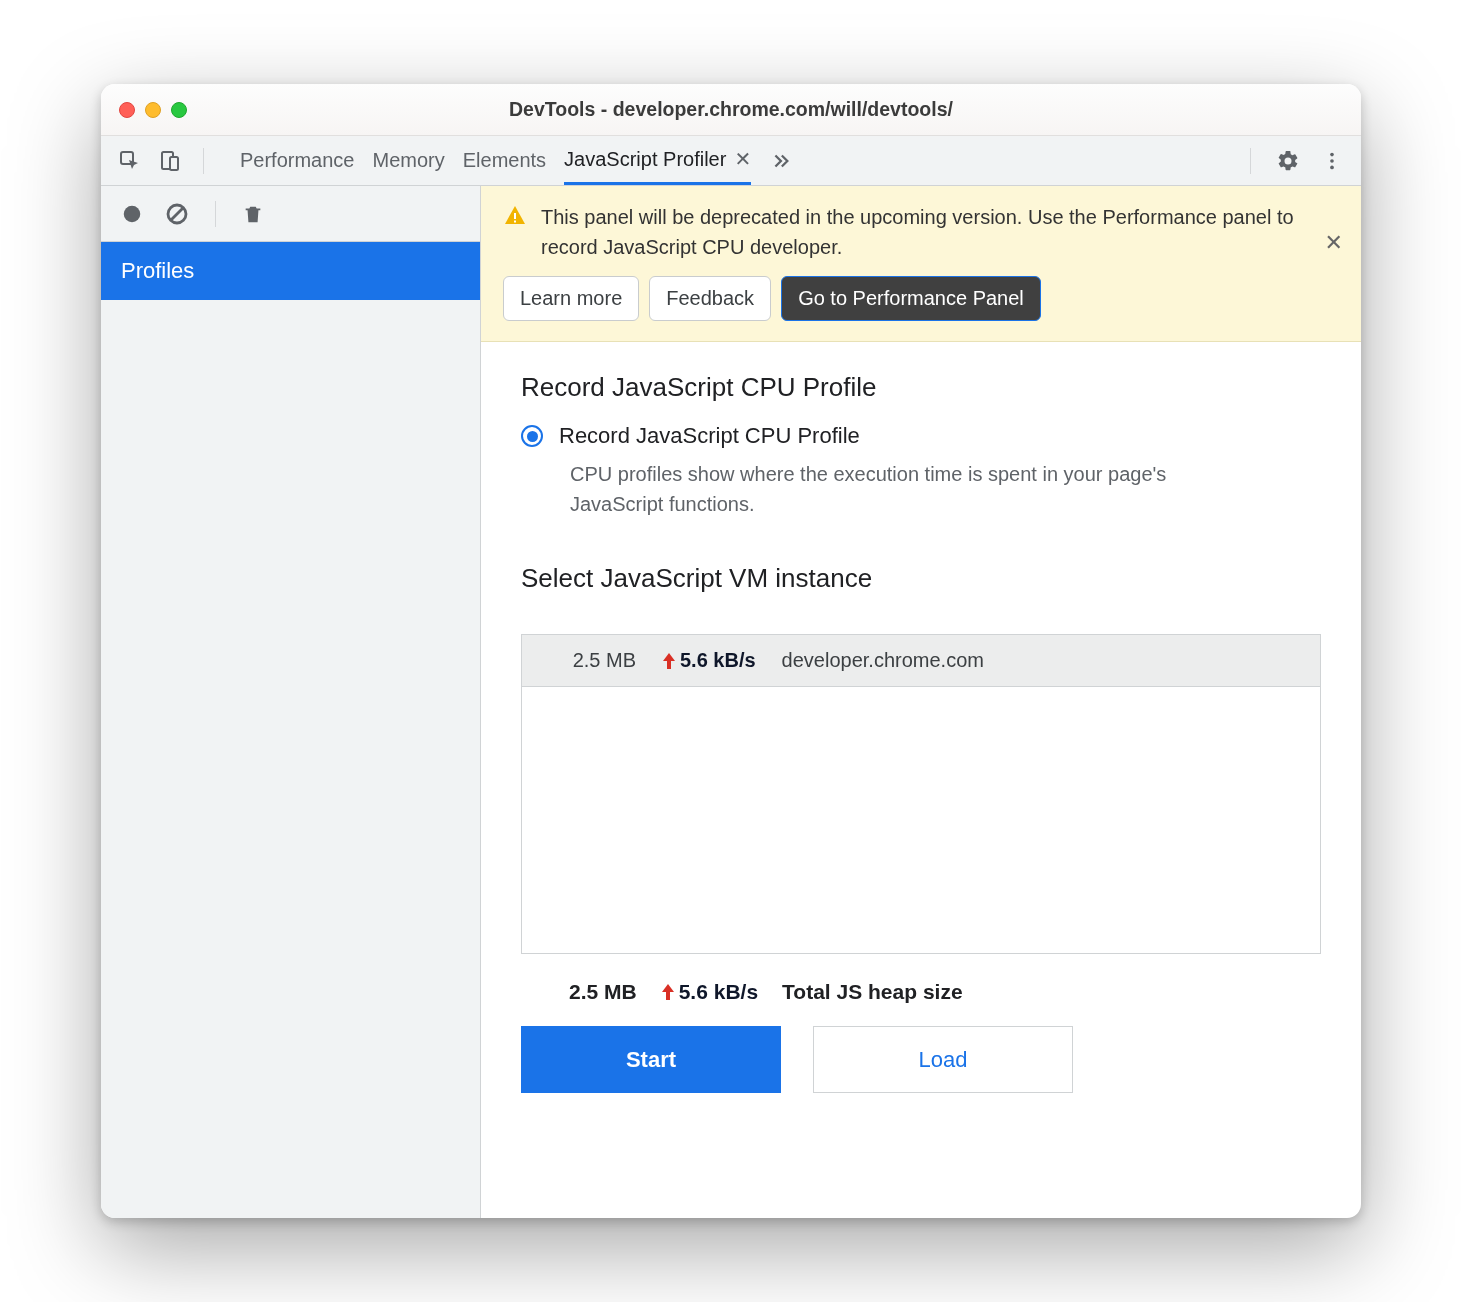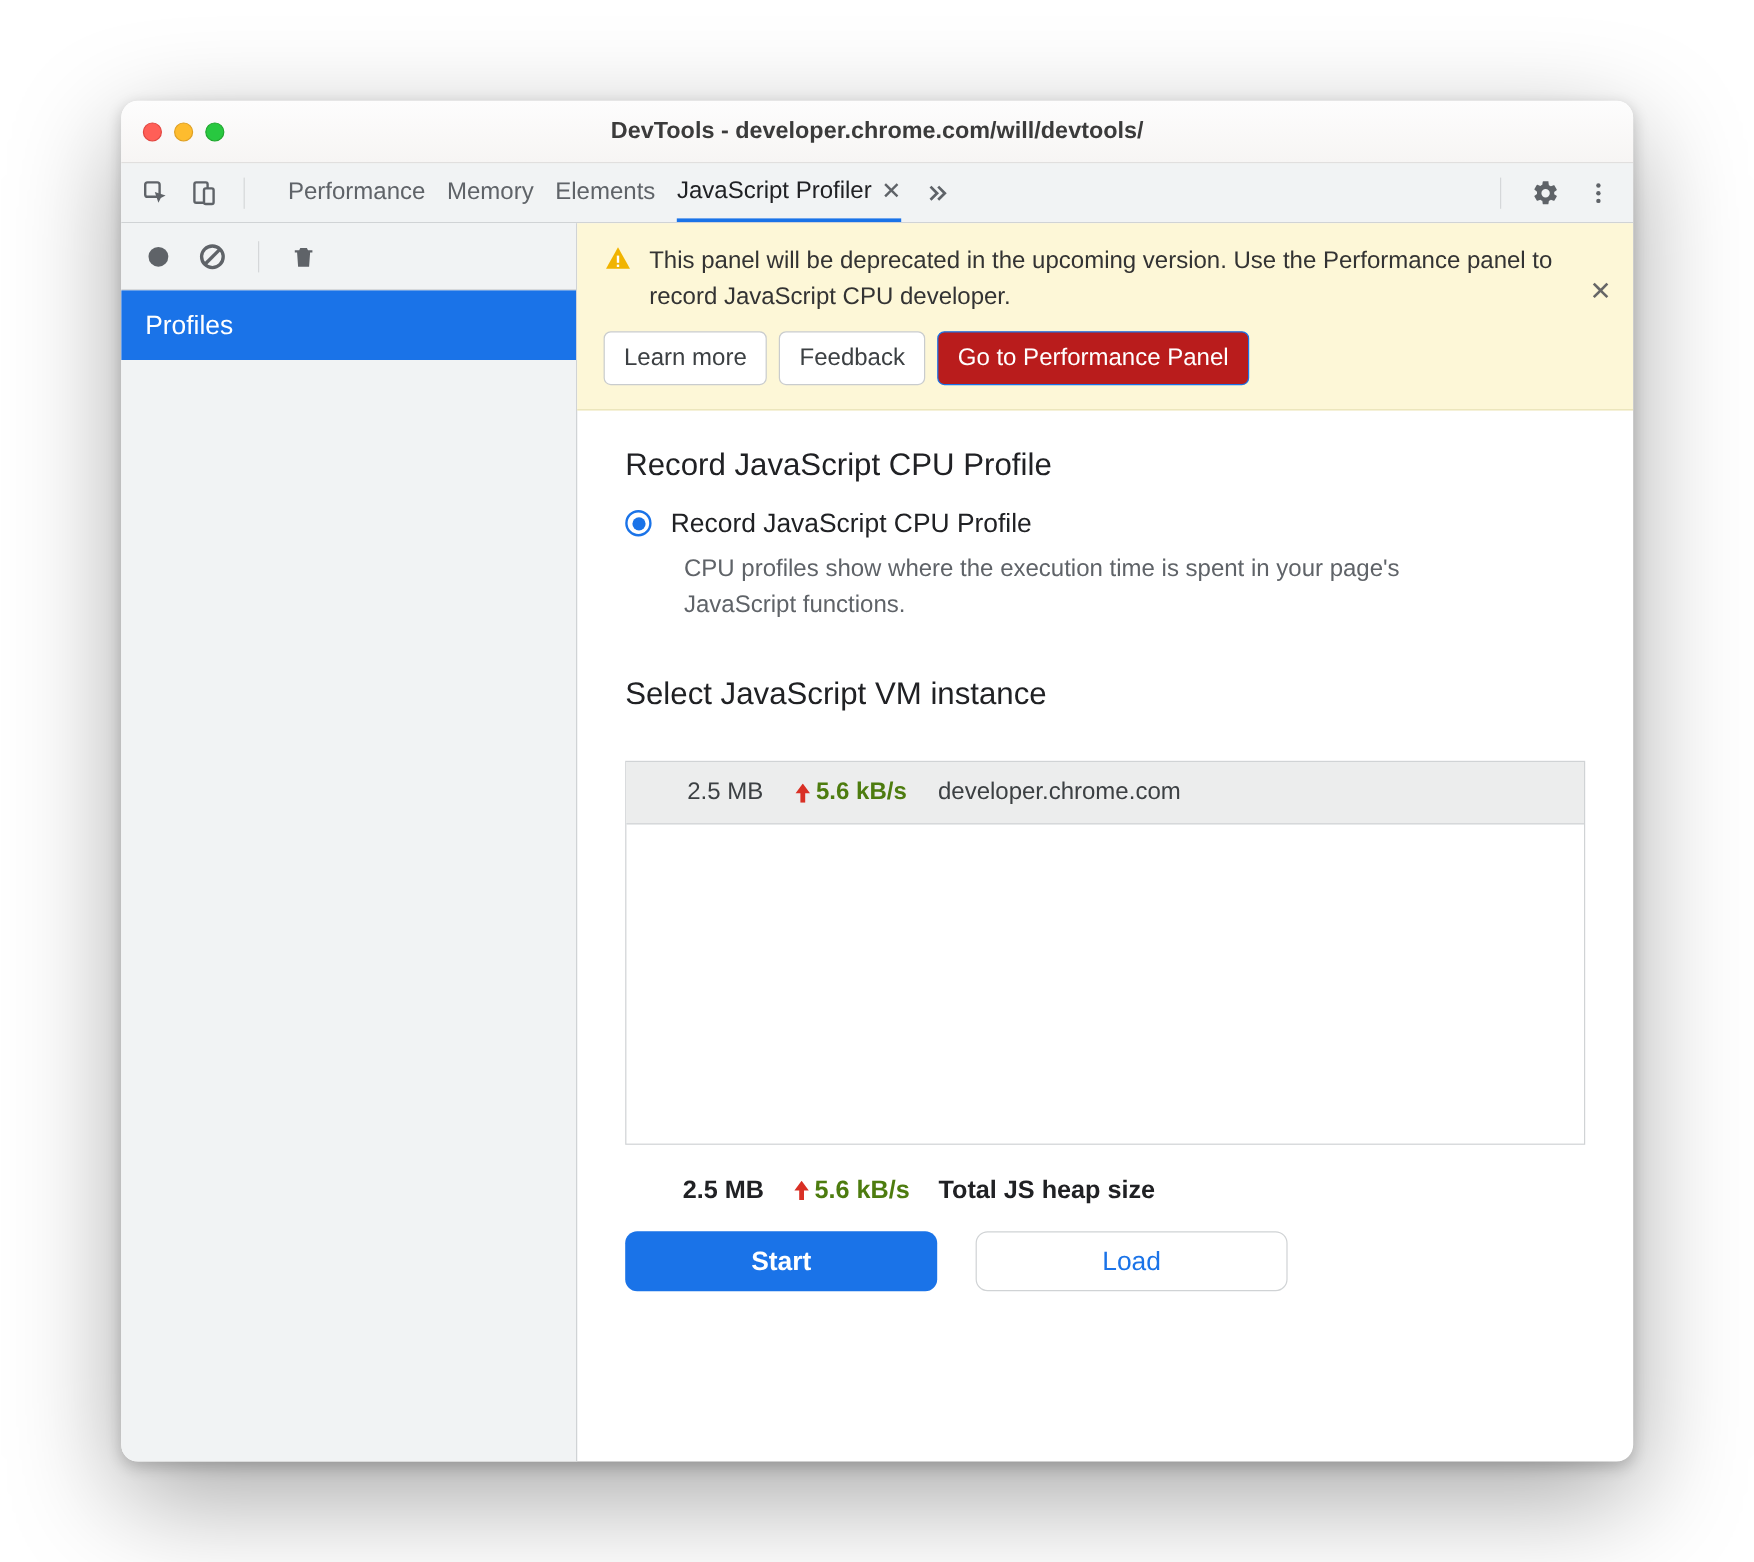--- a/index.html
+++ b/index.html
@@ -46,36 +46,36 @@
   .sb-item { background:#1a73e8; color:#fff; font-size:22px; padding:16px 20px; font-weight:500;}
   .main { flex:1; display:flex; flex-direction:column; min-width:0;}
   .banner { background:#fff8dc; background:#fdf7d7; border-bottom:1px solid #e8e1b6; padding:16px 22px 20px 22px; position:relative;}
   .banner-row { display:flex; gap:14px;}
   .warn { width:24px; height:24px; flex:none; margin-top:2px;}
   .banner-text { font-size:20px; color:#333; line-height:1.5; padding-right:40px;}
   .banner-close { position:absolute; right:18px; top:44px; font-size:22px; color:#666; cursor:pointer;}
   .banner-btns { display:flex; gap:10px; margin-top:14px; margin-left:0;}
   .btn { font-size:20px; padding:10px 16px; border-radius:6px; cursor:pointer; display:inline-flex; align-items:center; justify-content:center;}
   .btn-outline { background:#fff; border:1.5px solid #c9ccce; color:#3c4043;text-align:center;}
-  .btn-primary { background:#b91c1c; color:#fff; border:1.5px solid #1a73e8; font-weight:500;}
+  .btn-primary { background:#404040; color:#fff; border:1.5px solid #1a73e8; font-weight:500;}
   .content { padding:30px 40px; flex:1; display:flex; flex-direction:column; min-height:0;}
   h2.section { font-size:26px; font-weight:500; color:#202124; margin-bottom:20px;}
   .radio-row { display:flex; align-items:center; gap:16px; font-size:22px; color:#202124;}
   .radio { width:22px; height:22px; border-radius:50%; border:2.5px solid #1a73e8; display:inline-flex; align-items:center; justify-content:center; flex:none;}
   .radio-dot { width:11px; height:11px; border-radius:50%; background:#1a73e8;}
   .hint { margin-left:49px; margin-top:10px; font-size:20px; color:#5f6368; line-height:1.5; max-width:680px;}
   .vmbox { margin-top:20px; border:1.5px solid #d0d3d5; height:320px; background:#fff; display:flex; flex-direction:column;}
   .vmrow { background:#eceded; padding:14px 24px; display:flex; align-items:center; gap:26px; font-size:20px; color:#3c4043; border-bottom:1px solid #d0d3d5;}
   .size { color:#3c4043; width:90px; text-align:right;}
-  .rate { color:#4d7c0f; font-weight:600; display:flex; align-items:center; gap:4px;}
+  .rate { color:#0f172a; font-weight:600; display:flex; align-items:center; gap:4px;}
   .totals { display:flex; align-items:center; gap:24px; font-size:21px; font-weight:600; color:#202124; margin:26px 0 22px 48px;}
   .totals .rate { font-weight:700;}
   .total-label { font-weight:600;}
   .actions { display:flex; gap:32px; }
-  .big-btn { width:260px; height:50px; font-size:22px; border-radius:10px; display:flex; align-items:center; justify-content:center; cursor:pointer;}
+  .big-btn { width:260px; height:67px; font-size:22px; border-radius:0; display:flex; align-items:center; justify-content:center; cursor:pointer;}
   .big-primary { background:#1a73e8; color:#fff; font-weight:600;}
   .big-outline { background:#fff; border:1.5px solid #d0d3d5; color:#1a73e8; font-weight:500;}
   svg { display:block; }
 </style>
 </head>
 <body>
 
 <div class="window">
   <div class="titlebar">
     <div class="traffic">

